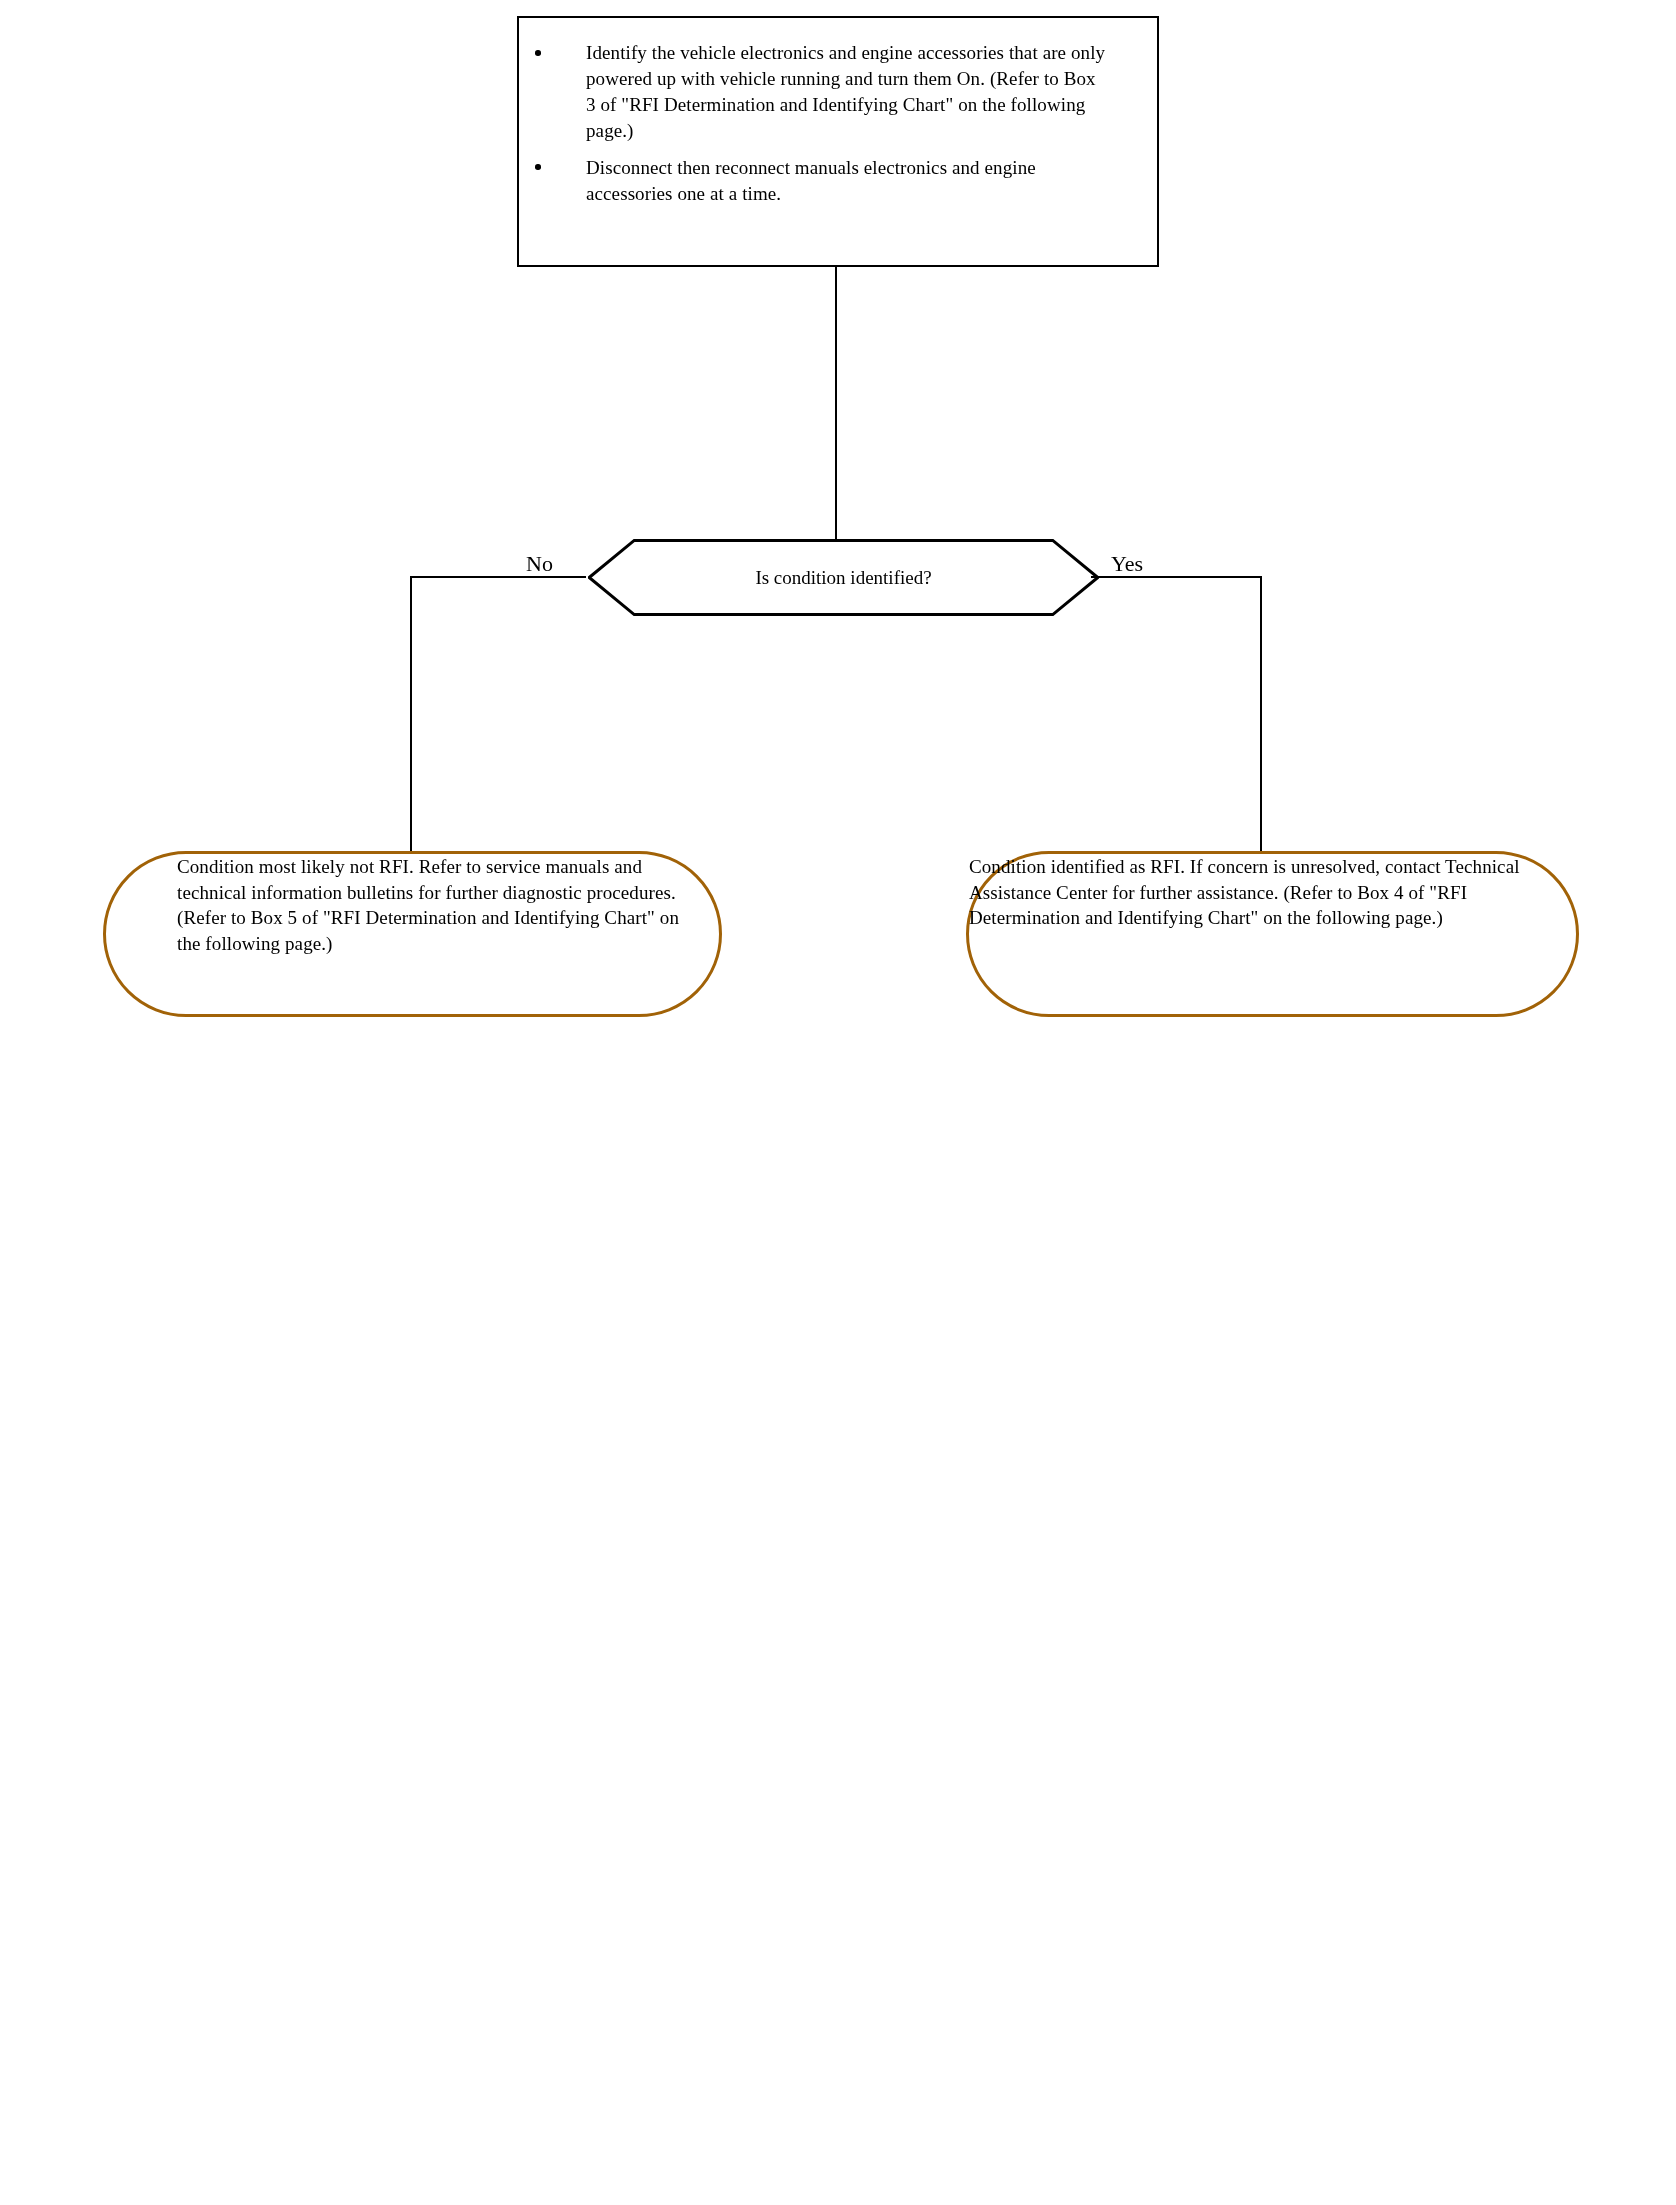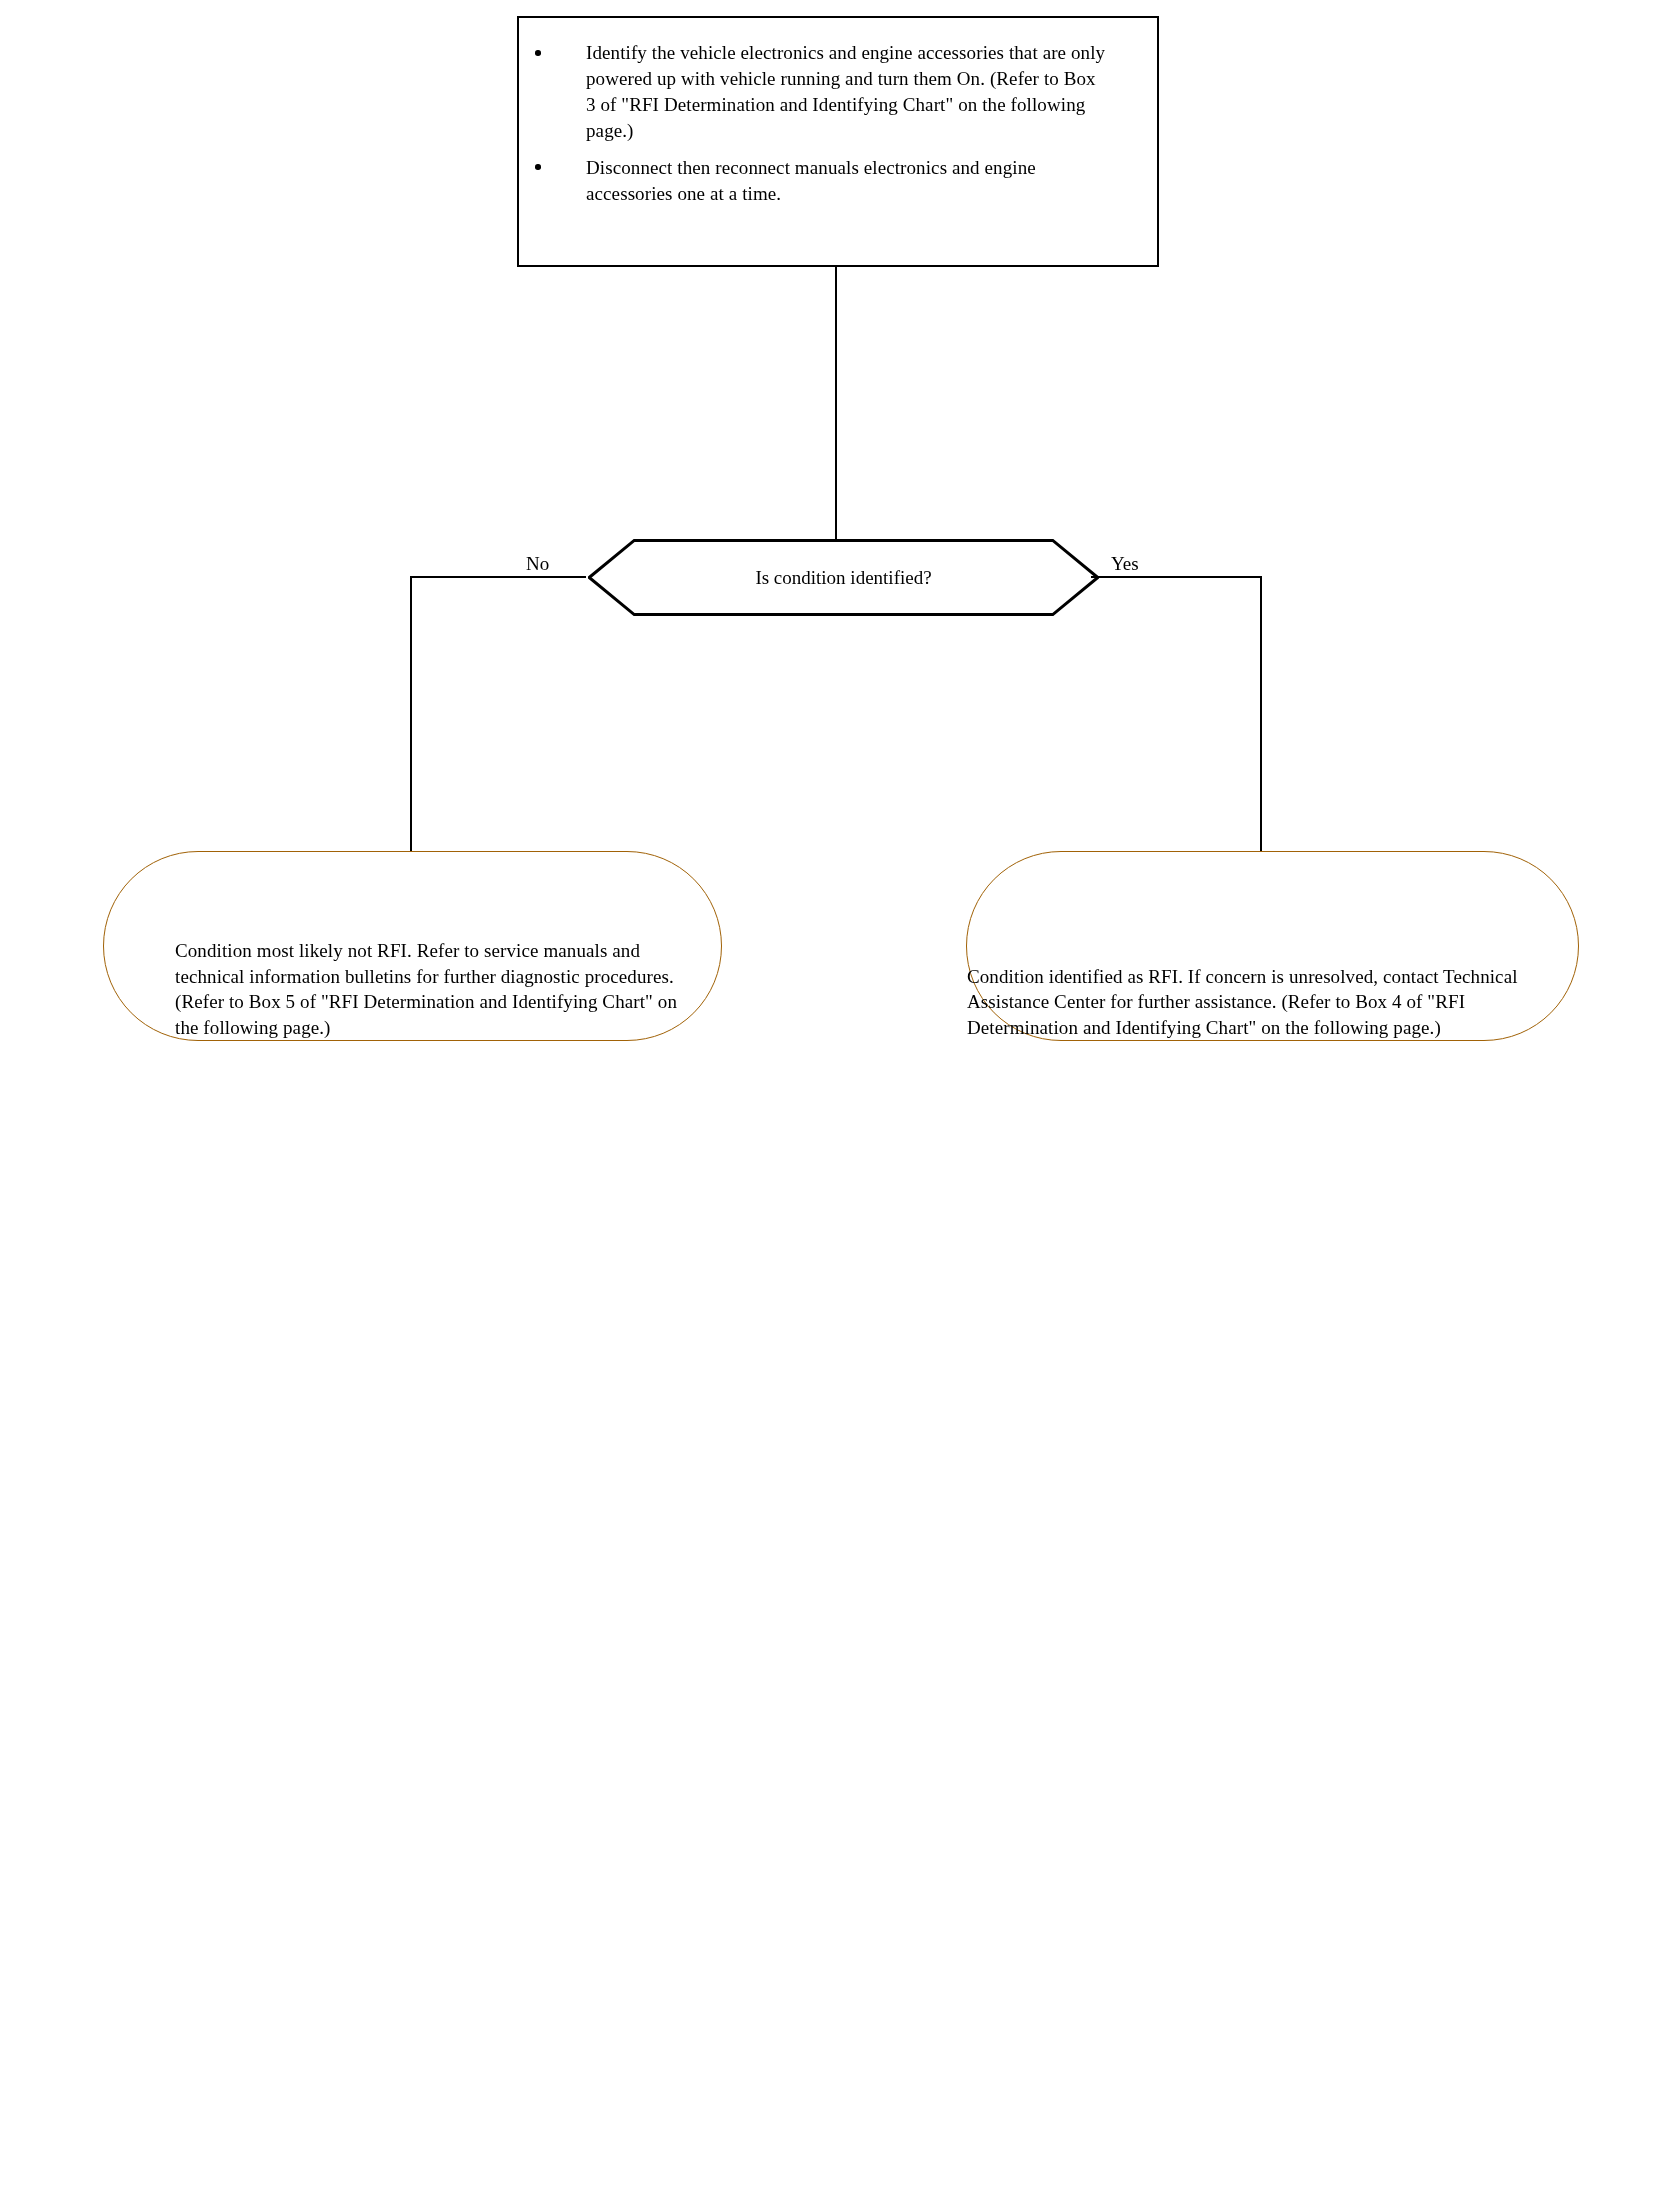--- a/index.html
+++ b/index.html
@@ -94,37 +94,37 @@
     align-items: center;
     justify-content: center;
     font-size: 19px;
     line-height: 22px;
     white-space: nowrap;
   }
 
   
   .branch-label {
     position: absolute;
-    font-size: 19px;
+    font-size: 22px;
     line-height: 20.7px;
   }
   .branch-label.no  { left: 526px; top: 554px; }
   .branch-label.yes { left: 1111px; top: 554px; }
 
   
   .terminator {
     position: absolute;
     top: 851px;
-    height: 190px;
+    height: 166px;
     box-sizing: border-box;
-    border: 1px solid #a16207;
+    border: 3px solid #a16207;
     border-radius: 95px;
     background: #ffffff;
     display: flex;
-    align-items: flex-end;
+    align-items: flex-start;
   }
   .terminator.left  { left: 103px;  width: 619px; }
   .terminator.right { left: 966px; width: 613px; }
   .terminator-text {
     font-size: 19px;
     line-height: 25.5px;
     text-align: left;
     letter-spacing: 0.1px;
   }
   .terminator.left  .terminator-text { padding-left: 71px; padding-right: 36px; }

